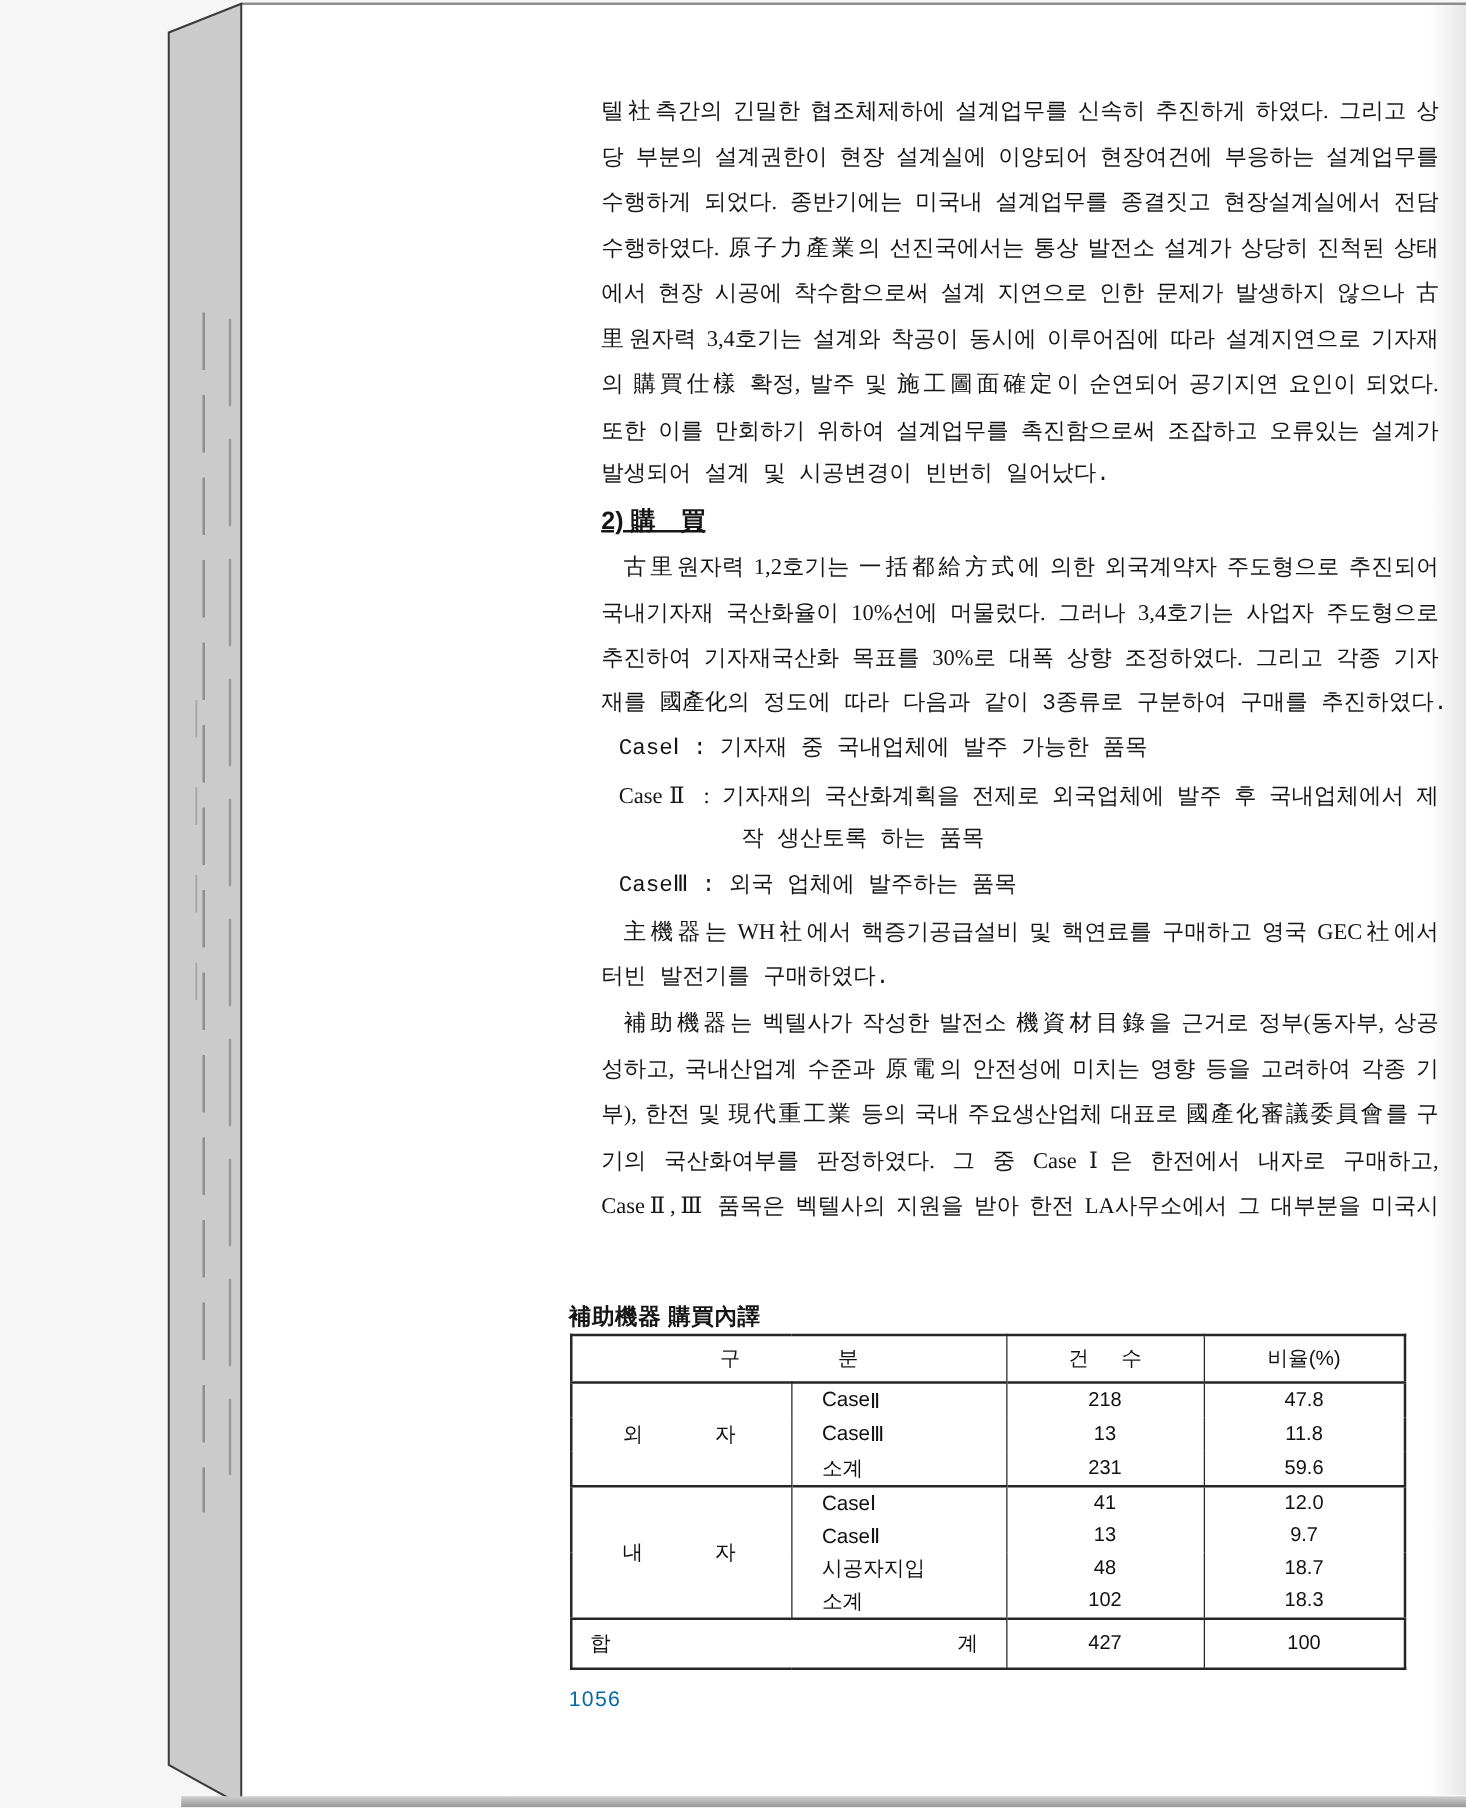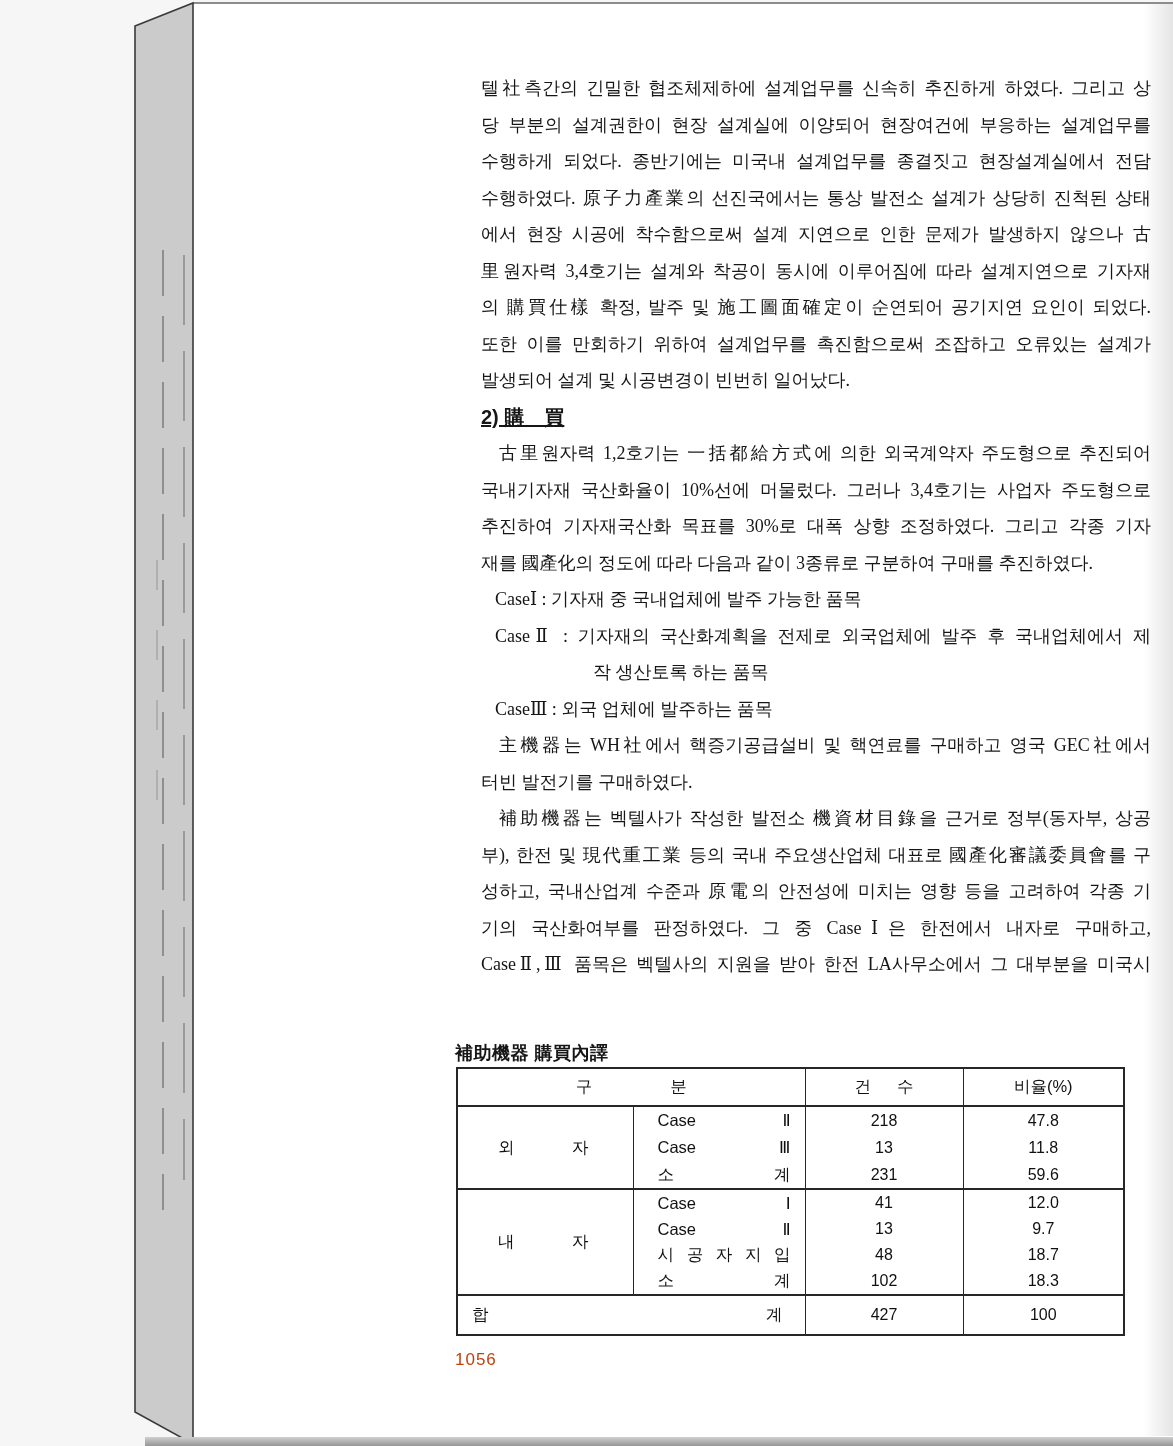--- a/index.html
+++ b/index.html
@@ -13,21 +13,21 @@
   
   .right-shade{position:absolute;right:0;top:4px;width:30px;height:1432px;
         background:linear-gradient(to right,rgba(0,0,0,0),rgba(0,0,0,0.10));}
   
   .bottom-shade{position:absolute;left:145px;right:0;top:1437px;height:9px;
         background:linear-gradient(to bottom,#cycl,#9b9b9b);
         background:linear-gradient(to bottom,#cfcfcf,#969696);}
   
   .content{position:absolute;left:481px;top:70px;width:670px;font-size:18px;line-height:36.5px;}
   .ln{white-space:nowrap;text-align:justify;text-align-last:justify;height:36.5px;}
-  .pe{text-align-last:left;}
+  .pe{text-align-last:left;font-family:Liberation Mono, monospace;}
   .ind1{padding-left:18px;}
   .indc{padding-left:14px;}
   .ind2{padding-left:112px;}
   .hd{height:36.5px;font-weight:bold;font-size:20px;white-space:nowrap;
       font-family:"Liberation Sans","DejaVu Sans",sans-serif;text-decoration:underline;}
   
   .tbl-label{position:absolute;left:455px;top:1041px;font-size:18px;font-weight:bold;
       font-family:"Liberation Sans","DejaVu Sans",sans-serif;letter-spacing:0.5px;text-align:center;}
   
   .tbl{position:absolute;left:456px;top:1067px;width:667px;border-collapse:collapse;
@@ -35,25 +35,25 @@
       font-size:16.5px;color:#111;}
   .tbl,.tbl th,.tbl td{border:0 solid #262626;}
   .tbl{border:2px solid #262626;}
   .tbl th{border-bottom:2px solid #262626;font-weight:500;height:36px;padding:0;}
   .tbl td{border-left:1.5px solid #262626;padding:0;vertical-align:middle;}
   .tbl th+th{border-left:1.5px solid #262626;}
   tr.gtop td{border-top:2px solid #262626;}
   tr.r27 td{height:27px;} tr.r26 td{height:26px;} tr.rt td{height:38px;}
   .flexc{display:flex;justify-content:center;align-items:center;}
   .gap-group{gap:78px;} .gap-count{gap:26px;}
-  .spread{display:flex;justify-content:space-between;align-items:center;padding:0 14px 0 24px;}
+  .spread{display:flex;align-items:center;padding:0 44px 0 24px;}
   .namecell{display:flex;justify-content:space-between;align-items:center;padding:0 44px 0 40px;}
   .totalcell{display:flex;justify-content:space-between;align-items:center;padding:0 22px 0 14px;}
   .num{text-align:center;font-size:16px;}
-  .pageno{position:absolute;left:455px;top:1350px;font-size:17px;letter-spacing:1px;color:#c2410c;
+  .pageno{position:absolute;left:455px;top:1350px;font-size:17px;letter-spacing:1px;color:#0369a1;
       font-family:"Liberation Sans","DejaVu Sans",sans-serif;}
 </style>
 </head>
 <body>
 
 <div class="stage">
 
   <div class="page"></div>
 
   <svg class="fore-edge" width="64" height="1446">
@@ -83,22 +83,22 @@
     <div class="ln">국내기자재 국산화율이 10%선에 머물렀다. 그러나 3,4호기는 사업자 주도형으로</div>
     <div class="ln">추진하여 기자재국산화 목표를 30%로 대폭 상향 조정하였다. 그리고 각종 기자</div>
     <div class="ln pe">재를 國產化의 정도에 따라 다음과 같이 3종류로 구분하여 구매를 추진하였다.</div>
     <div class="ln pe indc">CaseⅠ : 기자재 중 국내업체에 발주 가능한 품목</div>
     <div class="ln indc">CaseⅡ : 기자재의 국산화계획을 전제로 외국업체에 발주 후 국내업체에서 제</div>
     <div class="ln pe ind2">작 생산토록 하는 품목</div>
     <div class="ln pe indc">CaseⅢ : 외국 업체에 발주하는 품목</div>
     <div class="ln ind1">主機器는 WH社에서 핵증기공급설비 및 핵연료를 구매하고 영국 GEC社에서</div>
     <div class="ln pe">터빈 발전기를 구매하였다.</div>
     <div class="ln ind1">補助機器는 벡텔사가 작성한 발전소 機資材目錄을 근거로 정부(동자부, 상공</div>
+    <div class="ln">성하고, 국내산업계 수준과 原電의 안전성에 미치는 영향 등을 고려하여 각종 기</div>
     <div class="ln">부), 한전 및 現代重工業 등의 국내 주요생산업체 대표로 國產化審議委員會를 구</div>
-    <div class="ln">성하고, 국내산업계 수준과 原電의 안전성에 미치는 영향 등을 고려하여 각종 기</div>
     <div class="ln">기의 국산화여부를 판정하였다. 그 중 CaseⅠ은 한전에서 내자로 구매하고,</div>
     <div class="ln">CaseⅡ,Ⅲ 품목은 벡텔사의 지원을 받아 한전 LA사무소에서 그 대부분을 미국시</div>
   </div>
 
   <div class="tbl-label">補助機器 購買內譯</div>
 
   <table class="tbl">
     <colgroup>
       <col style="width:176px">
         <col style="width:172px">

